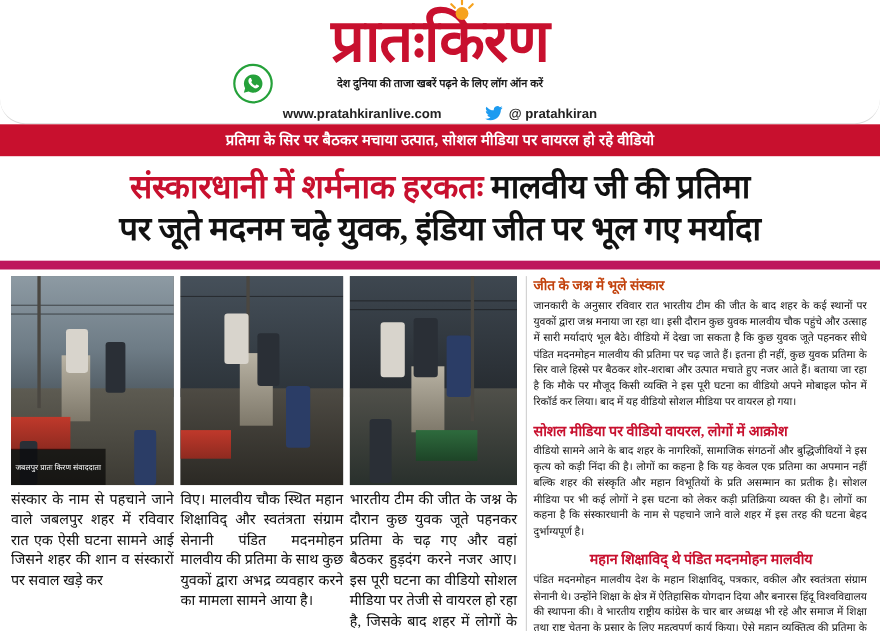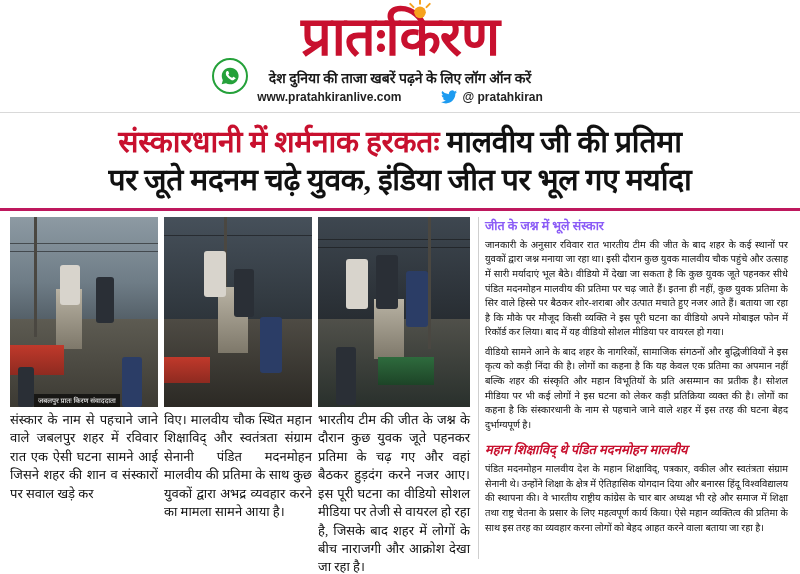--- a/index.html
+++ b/index.html
@@ -18,20 +18,21 @@
     width: 800px;
     height: 574px;
     background: #fff;
   }
 
   
   .masthead {
     position: relative;
     height: 112px;
     border-bottom: 1px solid #d9d9d9;
+    border-radius: 23px;
   }
   .logo-wrap {
     text-align: center;
     padding-top: 10px;
   }
   .logo-title {
     font-family: "Liberation Serif", serif;
     font-size: 54px;
     font-weight: bold;
     color: #c8102e;
@@ -43,26 +44,26 @@
   .sun-icon {
     position: absolute;
     top: -12px;
     right: 66px;
     width: 26px;
     height: 26px;
   }
   .logo-sub {
     margin-top: 4px;
     font-family: "Liberation Serif", serif;
-    font-size: 14px;
+    font-size: 10px;
     color: #1a1a1a;
     font-weight: bold;
   }
   .logo-links {
-    margin-top: 3px;
+    margin-top: 14px;
     display: flex;
     justify-content: center;
     align-items: center;
     gap: 40px;
     font-size: 12px;
     color: #222;
     font-weight: bold;
   }
   .link-item { display: flex; align-items: center; gap: 5px; }
   .wa-badge {
@@ -89,21 +90,21 @@
     font-family: "Liberation Serif", serif;
     font-size: 13.5px;
     font-weight: bold;
     padding: 5px 0 6px 0;
     letter-spacing: .2px;
   }
 
   
   .headline {
     padding: 10px 12px 8px 12px;
-    border-bottom: 3px solid #be185d;
+    border-bottom: 8px solid #be185d;
   }
   .headline-line {
     font-family: "Liberation Serif", serif;
     font-weight: bold;
     font-size: 30px;
     line-height: 1.28;
     letter-spacing: -.3px;
     color: #111;
     text-align: center;
   }
@@ -168,23 +169,22 @@
   .ph-banner {
     position:absolute;
     background: linear-gradient(180deg,#c0392b,#8e2a20);
   }
   .ph-caption-tag {
     position: absolute;
     left: 0; bottom: 0;
     background: rgba(0,0,0,.62);
     color: #fff;
     font-size: 7px;
-    padding: 2px 4px;
-    font-family: "Liberation Serif", serif;
-    margin-left: 24px;
+    padding: 12px 4px;
+    font-family: "Liberation Serif", serif;
   }
   .caption-row {
     display: flex;
     gap: 6px;
     margin-top: 4px;
   }
   .caption {
     font-family: "Liberation Serif", serif;
     font-size: 13px;
     line-height: 1.42;
@@ -197,25 +197,25 @@
 
   .text-col {
     flex: 1 1 auto;
     padding-left: 4px;
     border-left: 1px solid #cfcfcf;
   }
   .sub-head {
     font-family: "Liberation Serif", serif;
     font-weight: bold;
     font-size: 12.5px;
-    color: #8b5cf6;
+    color: #c2410c;
     margin: 0 0 4px 2px;
   }
   .sub-head.red { color: #c8102e; font-size: 13px; margin-top: 8px; }
-  .sub-head.center { text-align: left; font-style: italic; }
+  .sub-head.center { text-align: center; }
   .para {
     font-family: "Liberation Serif", serif;
     font-size: 9.6px;
     line-height: 1.52;
     color: #131313;
     text-align: justify;
     margin: 0 2px 5px 2px;
   }
 </style>
 </head>
@@ -249,20 +249,23 @@
         </div>
       </div>
     </div>
     <div class="wa-badge">
       <svg width="20" height="20" viewBox="0 0 24 24">
         <path d="M12 2a10 10 0 00-8.6 15L2 22l5.2-1.4A10 10 0 1012 2zm5.3 14c-.2.6-1.3 1.2-1.8 1.2-.5.1-1 .1-1.7-.1a12 12 0 01-5.8-5c-.4-.7-1-1.7-1-3.2s.8-2.2 1-2.5c.3-.3.6-.4.8-.4h.6c.2 0 .4 0 .6.5l.9 2c.1.2.1.4 0 .6l-.4.6-.3.3c-.1.1-.3.3-.1.6.2.3.8 1.3 1.7 2.1 1.2 1 2.1 1.3 2.4 1.5.3.1.5.1.6-.1l.8-1c.2-.2.4-.2.6-.1l2 1c.2.1.4.2.4.3.1.2.1.6-.1 1.2z" fill="#25a13a"></path>
       </svg>
     </div>
   </div>
 
+  <div class="strap">
+    <span>प्रतिमा के सिर पर बैठकर मचाया उत्पात, सोशल मीडिया पर वायरल हो रहे वीडियो</span>
+  </div>
 
   <div class="headline">
     <div class="headline-line">
       <span class="hl-red">संस्कारधानी में शर्मनाक हरकतः</span><span> मालवीय जी की प्रतिमा</span>
     </div>
     <div class="headline-line">पर जूते मदनम चढ़े युवक, इंडिया जीत पर भूल गए मर्यादा</div>
   </div>
 
   <div class="body-area">
 
@@ -315,20 +318,21 @@
       <div class="caption-row">
         <div class="caption c1">संस्कार के नाम से पहचाने जाने वाले जबलपुर शहर में रविवार रात एक ऐसी घटना सामने आई जिसने शहर की शान व संस्कारों पर सवाल खड़े कर</div>
         <div class="caption c2">विए। मालवीय चौक स्थित महान शिक्षाविद् और स्वतंत्रता संग्राम सेनानी पंडित मदनमोहन मालवीय की प्रतिमा के साथ कुछ युवकों द्वारा अभद्र व्यवहार करने का मामला सामने आया है।</div>
         <div class="caption c3">भारतीय टीम की जीत के जश्न के दौरान कुछ युवक जूते पहनकर प्रतिमा के चढ़ गए और वहां बैठकर हुड़दंग करने नजर आए। इस पूरी घटना का वीडियो सोशल मीडिया पर तेजी से वायरल हो रहा है, जिसके बाद शहर में लोगों के बीच नाराजगी और आक्रोश देखा जा रहा है।</div>
       </div>
     </div>
 
     <div class="text-col">
       <div class="sub-head">जीत के जश्न में भूले संस्कार</div>
       <div class="para">जानकारी के अनुसार रविवार रात भारतीय टीम की जीत के बाद शहर के कई स्थानों पर युवकों द्वारा जश्न मनाया जा रहा था। इसी दौरान कुछ युवक मालवीय चौक पहुंचे और उत्साह में सारी मर्यादाएं भूल बैठे। वीडियो में देखा जा सकता है कि कुछ युवक जूते पहनकर सीधे पंडित मदनमोहन मालवीय की प्रतिमा पर चढ़ जाते हैं। इतना ही नहीं, कुछ युवक प्रतिमा के सिर वाले हिस्से पर बैठकर शोर-शराबा और उत्पात मचाते हुए नजर आते हैं। बताया जा रहा है कि मौके पर मौजूद किसी व्यक्ति ने इस पूरी घटना का वीडियो अपने मोबाइल फोन में रिकॉर्ड कर लिया। बाद में यह वीडियो सोशल मीडिया पर वायरल हो गया।</div>
+      <div class="sub-head red">सोशल मीडिया पर वीडियो वायरल, लोगों में आक्रोश</div>
       <div class="para">वीडियो सामने आने के बाद शहर के नागरिकों, सामाजिक संगठनों और बुद्धिजीवियों ने इस कृत्य को कड़ी निंदा की है। लोगों का कहना है कि यह केवल एक प्रतिमा का अपमान नहीं बल्कि शहर की संस्कृति और महान विभूतियों के प्रति असम्मान का प्रतीक है। सोशल मीडिया पर भी कई लोगों ने इस घटना को लेकर कड़ी प्रतिक्रिया व्यक्त की है। लोगों का कहना है कि संस्कारधानी के नाम से पहचाने जाने वाले शहर में इस तरह की घटना बेहद दुर्भाग्यपूर्ण है।</div>
       <div class="sub-head red center">महान शिक्षाविद् थे पंडित मदनमोहन मालवीय</div>
       <div class="para">पंडित मदनमोहन मालवीय देश के महान शिक्षाविद्, पत्रकार, वकील और स्वतंत्रता संग्राम सेनानी थे। उन्होंने शिक्षा के क्षेत्र में ऐतिहासिक योगदान दिया और बनारस हिंदू विश्वविद्यालय की स्थापना की। वे भारतीय राष्ट्रीय कांग्रेस के चार बार अध्यक्ष भी रहे और समाज में शिक्षा तथा राष्ट्र चेतना के प्रसार के लिए महत्वपूर्ण कार्य किया। ऐसे महान व्यक्तित्व की प्रतिमा के साथ इस तरह का व्यवहार करना लोगों को बेहद आहत करने वाला बताया जा रहा है।</div>
     </div>
 
   </div>
 
 </div>
 
 </body></html>

